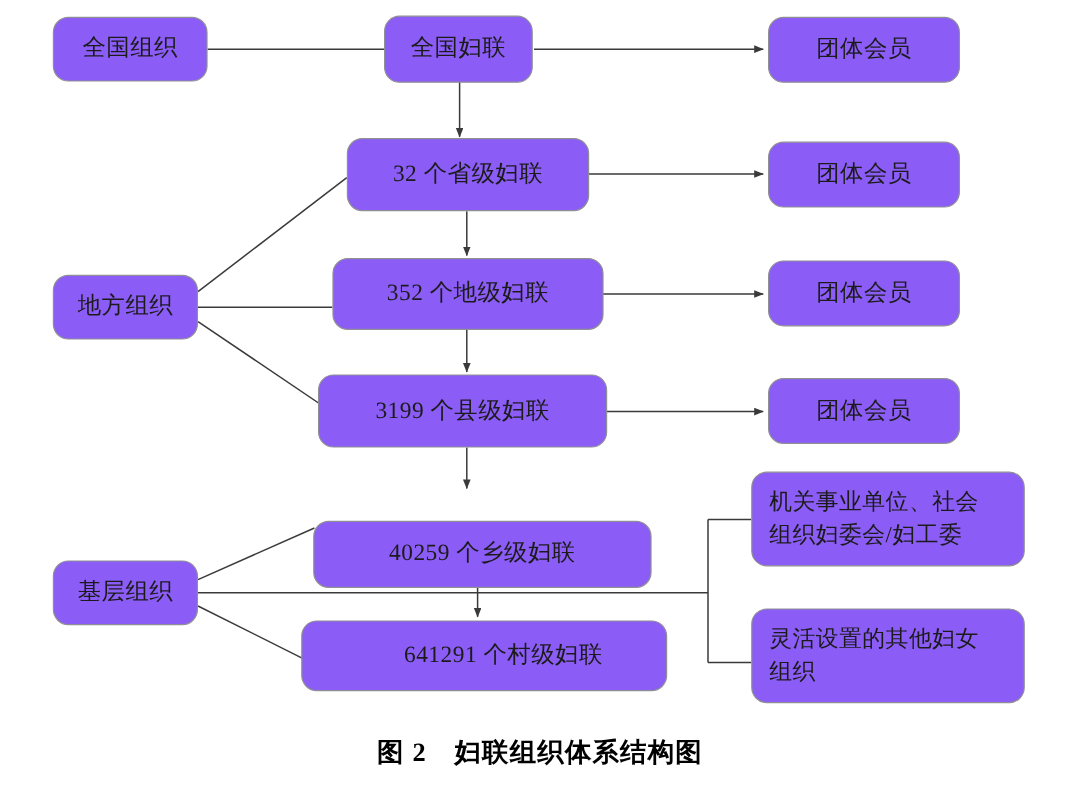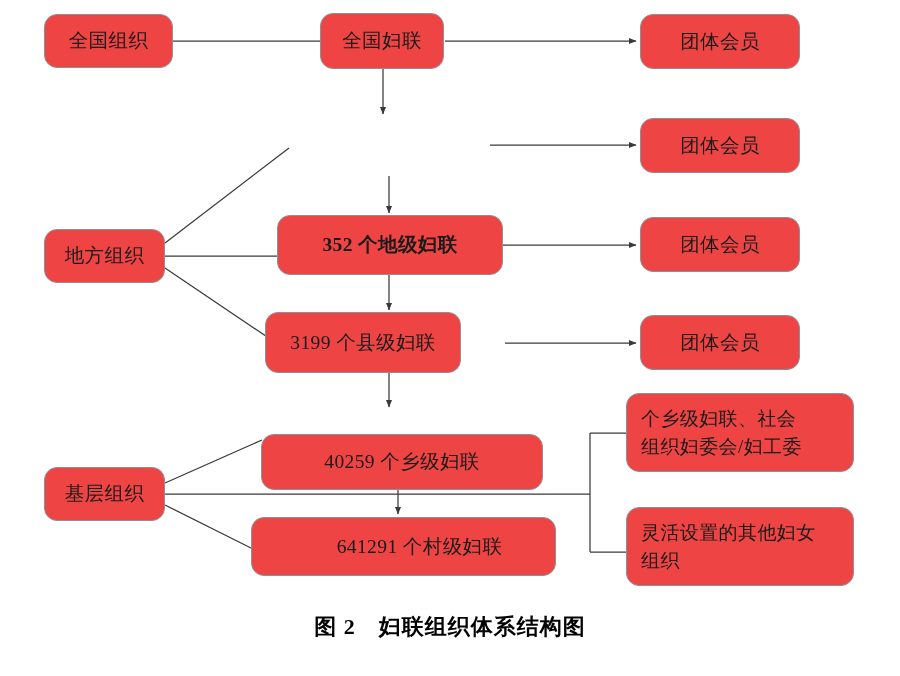--- a/index.html
+++ b/index.html
@@ -24,21 +24,21 @@
     left: 0;
     top: 0;
     width: 900px;
     height: 676px;
   }
   .node {
     position: absolute;
     box-sizing: border-box;
     border: 1px solid #8f8f96;
     border-radius: 13px;
-    background: #ef4444;
+    background: #8b5cf6;
     display: flex;
     align-items: center;
     z-index: 2;
   }
   .node .node-label {
     display: block;
     width: 100%;
     text-align: center;
     font-size: 19.5px;
     line-height: 1.42;
@@ -123,26 +123,29 @@
   </div>
 
   <div class="node" style="left:44px; top:467px; width:121px; height:54px;">
     <span class="node-label">基层组织</span>
   </div>
 
   <div class="node" style="left:320px; top:13px; width:124px; height:56px;">
     <span class="node-label">全国妇联</span>
   </div>
 
+  <div class="node" style="left:289px; top:115px; width:202px; height:61px;">
+    <span class="node-label">32 个省级妇联</span>
+  </div>
 
-  <div class="node" style="left:277px; top:215px; width:226px; height:60px;font-weight:bold;">
+  <div class="node" style="left:277px; top:215px; width:226px; height:60px;">
     <span class="node-label">352 个地级妇联</span>
   </div>
 
-  <div class="node" style="left:265px; top:312px; width:196px; height:61px;">
+  <div class="node" style="left:265px; top:312px; width:241px; height:61px;">
     <span class="node-label">3199 个县级妇联</span>
   </div>
 
   <div class="node" style="left:261px; top:434px; width:282px; height:56px;">
     <span class="node-label">40259 个乡级妇联</span>
   </div>
 
   <div class="node" style="left:251px; top:517px; width:305px; height:59px;padding-left:32px;">
     <span class="node-label">641291 个村级妇联</span>
   </div>
@@ -158,21 +161,21 @@
   <div class="node" style="left:640px; top:217px; width:160px; height:55px;">
     <span class="node-label">团体会员</span>
   </div>
 
   <div class="node" style="left:640px; top:315px; width:160px; height:55px;">
     <span class="node-label">团体会员</span>
   </div>
 
   <div class="node multiline" style="left:626px; top:393px; width:228px; height:79px;">
     <span class="node-label">
-      <span>个乡级妇联、社会</span><br>
+      <span>机关事业单位、社会</span><br>
       <span>组织妇委会/妇工委</span>
     </span>
   </div>
 
   <div class="node multiline" style="left:626px; top:507px; width:228px; height:79px;">
     <span class="node-label">
       <span>灵活设置的其他妇女</span><br>
       <span>组织</span>
     </span>
   </div>

